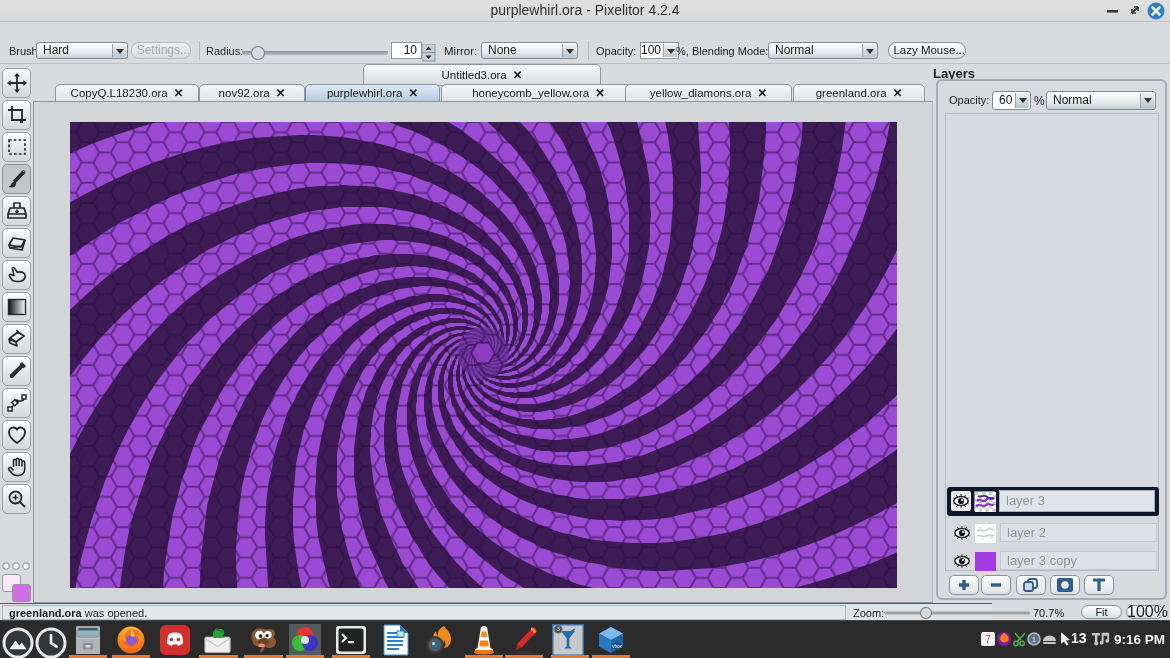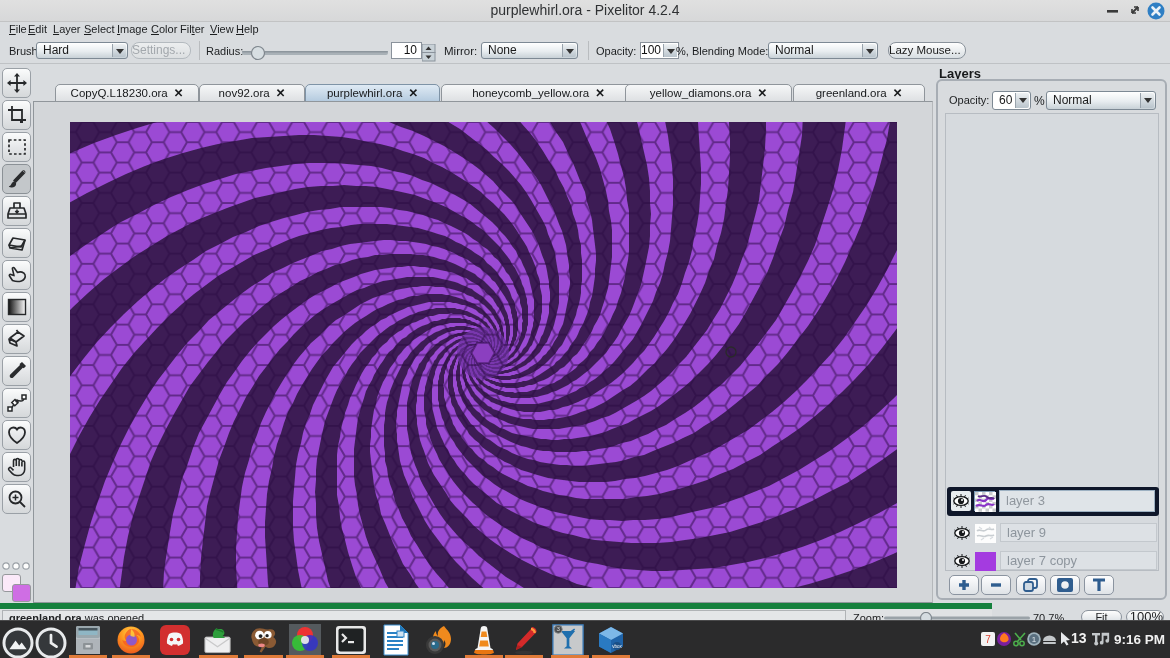--- a/index.html
+++ b/index.html
@@ -8,83 +8,72 @@
 #titlebar{left:0;top:0;width:1170px;height:22px;background:linear-gradient(#e0e0e0,#d7d8d9);border-bottom:1px solid #c2c3c4;text-align:center;font-size:14px;color:#2f3133;line-height:21px}
 
 #menubar{left:0;top:22px;width:1170px;height:16px;font-size:11px;color:#1c1e20}
 #menubar span{position:absolute;top:1px}
 
 #toolbar{left:0;top:38px;width:1170px;height:26px;border-bottom:1px solid #bfc2c5;font-size:11.5px;color:#1c1e20}
 .tlabel{position:absolute;top:7px}
 .combo{position:absolute;top:4px;height:17px;border:1px solid #7d8994;border-radius:3px;background:linear-gradient(#ffffff,#e8edf0 55%,#c8d1d7);font-size:12px;color:#1a1a1a;line-height:15px;padding-left:6px}
 .combo .arr{position:absolute;right:1px;top:1px;bottom:1px;width:14px;border-left:1px solid #98a2ab;border-radius:0 2px 2px 0;background:linear-gradient(#eef1f3,#b9c4cc)}
 .combo .arr:after{content:"";position:absolute;left:3px;top:5px;border:4px solid transparent;border-top:5px solid #333;border-bottom:none}
-.btn{position:absolute;top:4px;height:17px;border:1px solid #8a929b;border-radius:8px;background:linear-gradient(#fefefe,#d8dee2);font-size:12px;color:#1a1a1a;text-align:left}
+.btn{position:absolute;top:4px;height:17px;border:1px solid #8a929b;border-radius:8px;background:linear-gradient(#fefefe,#d8dee2);font-size:12px;color:#1a1a1a;text-align:right}
 .btn.dis{color:#a3a8ad;border-color:#b4babf;background:linear-gradient(#eceeef,#dcdfe1)}
 .spin{position:absolute;top:4px;height:17px;background:#fff;border:1px solid #8a929b;font-size:12px;color:#111;text-align:right}
 .sep{position:absolute;top:3px;width:1px;height:19px;background:#b9bcbf}
 
 #tabs1{left:33px;top:64px;width:900px;height:20px}
 #tabs2{left:33px;top:84px;width:900px;height:17px}
 .tab{position:absolute;top:0;height:22px;border:1px solid #8f959b;border-radius:5px 5px 0 0;background:linear-gradient(#f6f7f8,#e4e6e8 60%,#d8dbde);font-size:11.5px;color:#17191b;text-align:center}
 .tab.sel{background:linear-gradient(#dfeaf4,#bdd1e3 65%,#a9c2d8);border-color:#7e93a6}
 .tab .x{font-weight:700;margin-left:6px}
 
 #palette{left:0;top:64px;width:33px;height:539px}
 .tool{position:absolute;left:2px;width:29px;height:30px;border:1px solid #9aa0a6;border-radius:5px;background:linear-gradient(#fbfcfc,#e4e6e8 55%,#d5d8da)}
 .tool.sel{background:#c3c7ca;border-color:#8b9196}
 .tool svg{position:absolute;left:3px;top:3px}
 
 #work{left:33px;top:101px;width:900px;height:502px;background:#d3d6d9;border:1px solid #90969b;border-right:1px solid #b5b8bb}
 #canvas{position:absolute;left:36px;top:20px;width:827px;height:466px}
 
 #rpanel{left:933px;top:64px;width:237px;height:539px;background:#d9dcdf}
-#layershdr{position:absolute;left:6px;top:2px;font-size:13px;font-weight:700;color:#17191b}
+#layershdr{position:absolute;left:0;top:2px;font-size:13px;font-weight:700;color:#17191b}
 #lpanel{position:absolute;left:3px;top:15px;width:231px;height:521px;border:2px solid #a7adb4;border-radius:6px;background:#d8dbde}
 #llist{position:absolute;left:7px;top:32px;width:214px;height:458px;background:#d6dade;border:1px solid #b7bcc2}
 .lrow{position:absolute;left:2px;width:210px;height:26px}
 .lrow .eye{position:absolute;left:4px;top:3px;width:20px;height:20px}
 .lrow .thumb{position:absolute;left:27px;top:4px;width:21px;height:19px}
 .lrow .lname{position:absolute;left:52px;top:3px;width:157px;height:19px;background:#dde1e5;border:1px solid #c3c8cd;font-size:13px;color:#8d959d;line-height:17px;padding-left:6px}
 #lrowsel{position:absolute;left:1px;width:212px;height:29px;background:#0f172a;border-radius:3px}
 #lrowsel .eye{position:absolute;left:4px;top:4px;width:20px;height:20px;background:#e8ecef;border-radius:2px}
 #lrowsel .thumb{position:absolute;left:27px;top:4px;width:21px;height:20px;border:1px solid #7d9cb8}
 #lrowsel .lname{position:absolute;left:52px;top:3px;width:156px;height:22px;background:#dfe4e8;border:1px solid #9db1c2;font-size:13px;color:#90979e;line-height:20px;padding-left:6px}
 .lbtn{position:absolute;height:20px;width:30px;border:1px solid #8b94a0;border-radius:5px;background:linear-gradient(#fdfdfe,#dfe3e7)}
 
-#status{left:0;top:603px;width:992px;height:17px;background:#e0e2e4;border-top:6px solid #15803d;font-size:12px;color:#202224}
+#status{left:0;top:603px;width:992px;height:17px;background:#e0e2e4;border-top:1px solid #15803d;font-size:12px;color:#202224}
 #msgbox{position:absolute;left:2px;top:1px;width:844px;height:15px;border:1px solid #b0b3b6;background:#e4e6e8;line-height:14px;padding-left:6px;font-size:11px}
 
 #taskbar{left:0;top:620px;width:1170px;height:38px;background:#2b2b2c;border-top:1px solid #4a4a4b}
 .tk{position:absolute;top:3px;width:32px;height:32px}
 .under{position:absolute;top:34px;height:4px;background:#e07b39}
 #clockt{position:absolute;top:11px;right:4px;color:#f0f0f0;font-size:13.5px;font-weight:700}
 </style></head><body>
 <div id="root">
 <div id="titlebar" class="abs">purplewhirl.ora - Pixelitor 4.2.4
   <svg class="abs" style="left:1105px;top:0" width="60" height="22" viewBox="0 0 60 22">
     <rect x="2" y="10" width="11" height="2.6" fill="#3a3a3a"></rect>
     <g stroke="#3a3a3a" stroke-width="2">
           <path d="M27 13 L33 7"></path>
           <path d="M27 13 l0 -4 M27 13 l4 0 M33 7 l0 4 M33 7 l-4 0" stroke-width="1.6"></path>
         </g>
     <circle cx="51" cy="11" r="8.5" fill="#2f7fc4"></circle>
     <path d="M47.5 7.5 L54.5 14.5 M54.5 7.5 L47.5 14.5" stroke="#eaf2f8" stroke-width="2.6" stroke-linecap="round"></path>
   </svg>
-</div>
-<div id="menubar" class="abs">
-  <span style="left:9px"><u>F</u>ile</span>
-  <span style="left:28px"><u>E</u>dit</span>
-  <span style="left:53px"><u>L</u>ayer</span>
-  <span style="left:84px"><u>S</u>elect</span>
-  <span style="left:117px"><u>I</u>mage</span>
-  <span style="left:151px"><u>C</u>olor</span>
-  <span style="left:180px">Fil<u>t</u>er</span>
-  <span style="left:210px"><u>V</u>iew</span>
-  <span style="left:236px"><u>H</u>elp</span>
 </div>
 <div id="toolbar" class="abs">
   <span class="tlabel" style="left:9px;font-size:11px">Brush:</span>
   <div class="combo" style="left:36px;width:92px">Hard<span class="arr"></span></div>
   <div class="btn dis" style="left:131px;width:60px">Settings...</div>
   <div class="sep" style="left:199px"></div>
   <span class="tlabel" style="left:206px;font-size:11px">Radius:</span>
   <svg class="abs" style="left:242px;top:6px" width="148" height="18" viewBox="0 0 148 18">
     <rect x="0" y="7" width="146" height="4" rx="2" fill="#a9b1b7"></rect>
     <rect x="0" y="7" width="146" height="1.4" rx="0.7" fill="#8d969d"></rect>
@@ -104,20 +93,21 @@
   <div class="spin" style="left:640px;width:39px;padding-right:19px;line-height:15px">100
     <span style="position:absolute;right:1px;top:1px;bottom:1px;width:14px;border-left:1px solid #98a2ab;background:linear-gradient(#eef1f3,#b9c4cc)">
           <span style="position:absolute;left:3px;top:5px;border:4px solid transparent;border-top:5px solid #333;border-bottom:none"></span>
         </span>
   </div>
   <span class="tlabel" style="left:676px;font-size:11px">%, Blending Mode:</span>
   <div class="combo" style="left:768px;width:110px">Normal<span class="arr"></span></div>
   <div class="btn" style="left:888px;width:78px;line-height:15px;font-size:11.5px;white-space:nowrap">Lazy Mouse...</div>
 </div>
 <div id="tabs1" class="abs">
+  <div class="tab" style="left:330px;width:238px;line-height:20px">Untitled3.ora<span class="x">✕</span></div>
 </div>
 <div id="tabs2" class="abs">
   <div class="tab" style="left:22px;width:144px;line-height:17px">CopyQ.L18230.ora<span class="x">✕</span></div>
   <div class="tab" style="left:166px;width:106px;line-height:17px">nov92.ora<span class="x">✕</span></div>
   <div class="tab sel" style="left:272px;width:135px;line-height:17px">purplewhirl.ora<span class="x">✕</span></div>
   <div class="tab" style="left:408px;width:195px;line-height:17px">honeycomb_yellow.ora<span class="x">✕</span></div>
   <div class="tab" style="left:592px;width:167px;line-height:17px">yellow_diamons.ora<span class="x">✕</span></div>
   <div class="tab" style="left:760px;width:132px;line-height:17px">greenland.ora<span class="x">✕</span></div>
 </div>
 <div id="palette" class="abs">
@@ -312,33 +302,33 @@
                 </g>
                 <ellipse cx="10" cy="10" rx="7.2" ry="4.4" fill="#fff" stroke="#17191b" stroke-width="1.4"></ellipse>
                 <circle cx="10" cy="10" r="3.1" fill="#17191b"></circle>
                 <circle cx="11" cy="9" r="1" fill="#fff"></circle>
               </svg></span>
         <span class="thumb" style="background:#fdfdfd"><svg width="21" height="19" viewBox="0 0 21 19">
                 <rect width="21" height="19" fill="#fdfdfd"></rect>
                 <path d="M2 7c3-3 6 2 9-1s5 1 8-1M2 12c3-2 6 2 9 0s5 1 8-1" stroke="#c9ced2" stroke-width="1.6" fill="none"></path>
                 <path d="M4 3l3 2M14 3l2 2M6 16l3-2M15 15l3-2" stroke="#d8dce0" stroke-width="1.3"></path>
               </svg></span>
-        <span class="lname">layer 9</span>
+        <span class="lname">layer 2</span>
       </div>
       <div class="lrow" style="top:434px">
         <span class="eye"><svg width="20" height="20" viewBox="0 0 20 20">
                 <g stroke="#17191b" stroke-width="1">
                   <path d="M10 3v2M5.5 4.2l1 1.8M14.5 4.2l-1 1.8M2.5 7l1.6 1.4M17.5 7l-1.6 1.4M10 17v-2M5.5 15.8l1-1.8M14.5 15.8l-1-1.8M2.5 13l1.6-1.4M17.5 13l-1.6-1.4"></path>
                 </g>
                 <ellipse cx="10" cy="10" rx="7.2" ry="4.4" fill="#fff" stroke="#17191b" stroke-width="1.4"></ellipse>
                 <circle cx="10" cy="10" r="3.1" fill="#17191b"></circle>
                 <circle cx="11" cy="9" r="1" fill="#fff"></circle>
               </svg></span>
         <span class="thumb" style="background:#a43be0"></span>
-        <span class="lname">layer 7 copy</span>
+        <span class="lname">layer 3 copy</span>
       </div>
     </div>
     <div class="lbtn" style="left:11px;top:494px"><svg width="28" height="18" viewBox="0 0 28 18">
             <path d="M14 4v10M9 9h10" stroke="#2f5d8f" stroke-width="3.4"></path>
           </svg></div>
     <div class="lbtn" style="left:43px;top:494px"><svg width="28" height="18" viewBox="0 0 28 18">
             <path d="M9 9h10" stroke="#2f5d8f" stroke-width="3.4"></path>
           </svg></div>
     <div class="lbtn" style="left:78px;top:494px"><svg width="28" height="18" viewBox="0 0 28 18">
             <rect x="11" y="3" width="9" height="9" rx="2" fill="none" stroke="#2f5d8f" stroke-width="1.8"></rect>
@@ -354,21 +344,21 @@
 </div>
 <div id="status" class="abs">
   <div id="msgbox"><b>greenland.ora</b>&nbsp;was opened.</div>
   <span style="position:absolute;left:853px;top:3px;font-size:11px">Zoom:</span>
   <svg class="abs" style="left:884px;top:3px" width="146" height="12" viewBox="0 0 146 12">
         <rect x="0" y="4.5" width="146" height="3" rx="1.5" fill="#9aa2a8"></rect>
         <circle cx="42" cy="6" r="5.5" fill="#d5dce1" stroke="#7e868d" stroke-width="1.2"></circle>
       </svg>
   <span style="position:absolute;left:1033px;top:3px;font-size:11px">70.7%</span>
   <div style="position:absolute;left:1081px;top:1px;width:41px;height:14px;border:1px solid #8a929b;border-radius:7px;background:linear-gradient(#fdfdfd,#d8dee2);text-align:center;font-size:11px;line-height:12px">Fit</div>
-  <div style="position:absolute;left:1126px;top:1px;width:38px;height:14px;border:1px solid #8a929b;border-radius:7px;background:linear-gradient(#fdfdfd,#d8dee2);text-align:right;font-size:13px;line-height:12px">100%</div>
+  <div style="position:absolute;left:1126px;top:1px;width:38px;height:14px;border:1px solid #8a929b;border-radius:7px;background:linear-gradient(#fdfdfd,#d8dee2);text-align:right;font-size:16px;line-height:12px">100%</div>
 </div>
 <div id="taskbar" class="abs">
 <svg class="tk" style="left:2px;top:6px" width="26" height="26" viewBox="0 0 26 26">
         <circle cx="13" cy="13" r="11.4" fill="#35383b" stroke="#e8eaec" stroke-width="2.4"></circle>
         <path d="M6 18l5-7 3 4 2-2.5 4 5.5z" fill="#f2f3f4"></path>
       </svg>
 <svg class="tk" style="left:35px;top:6px" width="26" height="26" viewBox="0 0 26 26">
         <circle cx="13" cy="13" r="11.4" fill="#35383b" stroke="#e8eaec" stroke-width="2.4"></circle>
         <path d="M13 6.5V13l4.5 3" stroke="#eceeef" stroke-width="2.2" fill="none" stroke-linecap="round"></path>
       </svg>

